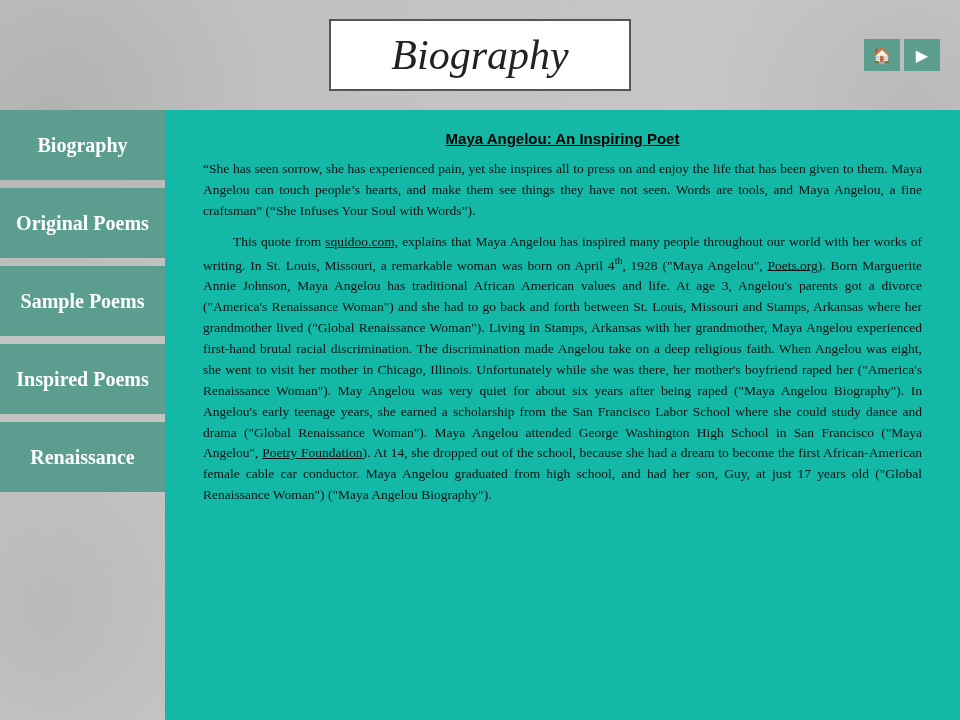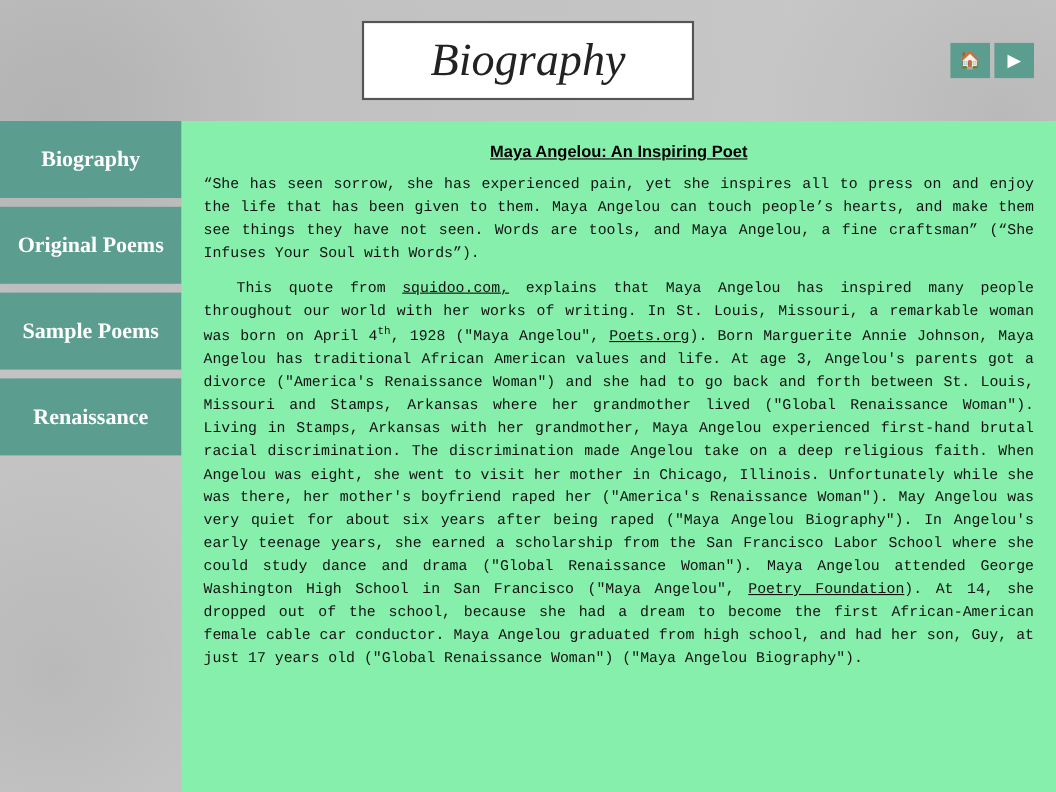--- a/index.html
+++ b/index.html
@@ -121,40 +121,40 @@
       display: flex;
       align-items: center;
       justify-content: center;
       min-height: 70px;
       line-height: 1.2;
     }
 
     
     .content-area {
       flex: 1;
-      background: #86efac;
-      padding: 20px 20px;
+      background: #14b8a6;
+      padding: 20px 38px;
       overflow-y: auto;
       margin-left: 0;
     }
 
     .content-title {
       text-align: center;
       font-weight: bold;
       font-size: 15px;
       text-decoration: underline;
       margin-bottom: 12px;
       font-family: Arial, sans-serif;
     }
 
     .content-text {
       font-size: 13.5px;
       line-height: 1.55;
       color: #111;
-      font-family: Liberation Mono, monospace;
+      font-family: Liberation Serif, serif;
       text-align: justify;
     }
 
     .content-text p {
       margin-bottom: 10px;
     }
 
     .content-text p.indented {
       text-indent: 30px;
     }
@@ -195,20 +195,23 @@
       <div class="sidebar-item">
         <span>Biography</span>
       </div>
       <div class="sidebar-item">
         <span>Original Poems</span>
       </div>
       <div class="sidebar-item">
         <span>Sample Poems</span>
       </div>
       <div class="sidebar-item">
+        <span>Inspired Poems</span>
+      </div>
+      <div class="sidebar-item">
         <span>Renaissance</span>
       </div>
     </div>
 
     <div class="content-area">
       <div class="content-title">Maya Angelou: An Inspiring Poet</div>
 
       <div class="content-text">
         <p>“She has seen sorrow, she has experienced pain, yet she inspires all to press on and enjoy the life that has been given to them.  Maya Angelou can touch people’s hearts, and make them see things they have not seen.  Words are tools, and Maya Angelou, a fine craftsman” (“She Infuses Your Soul with Words”).</p>
 

